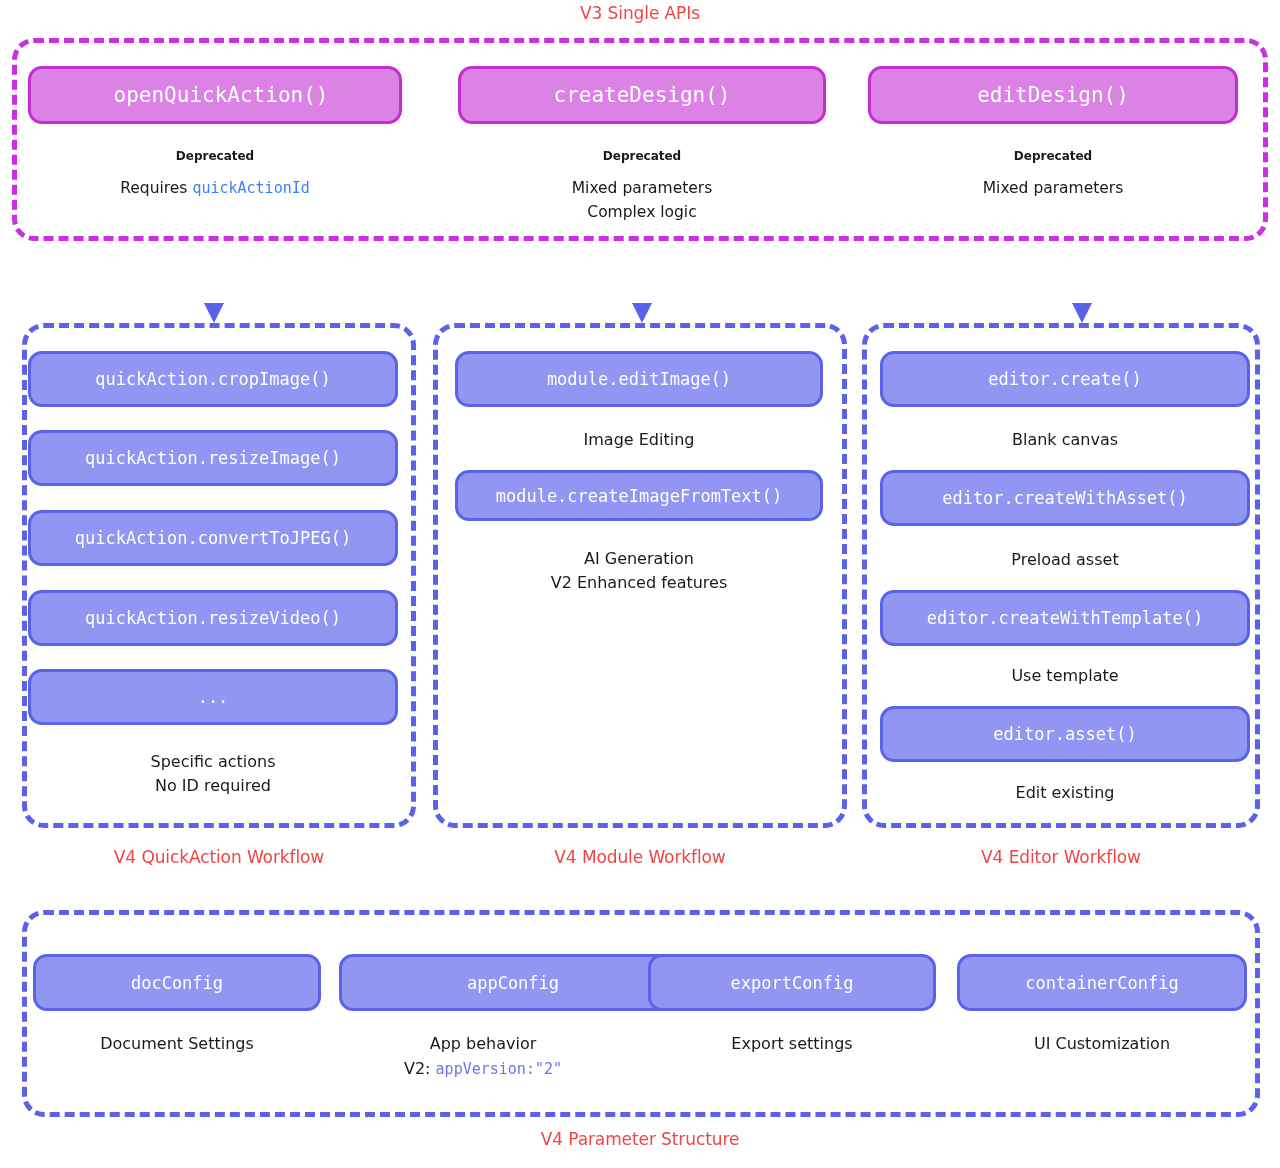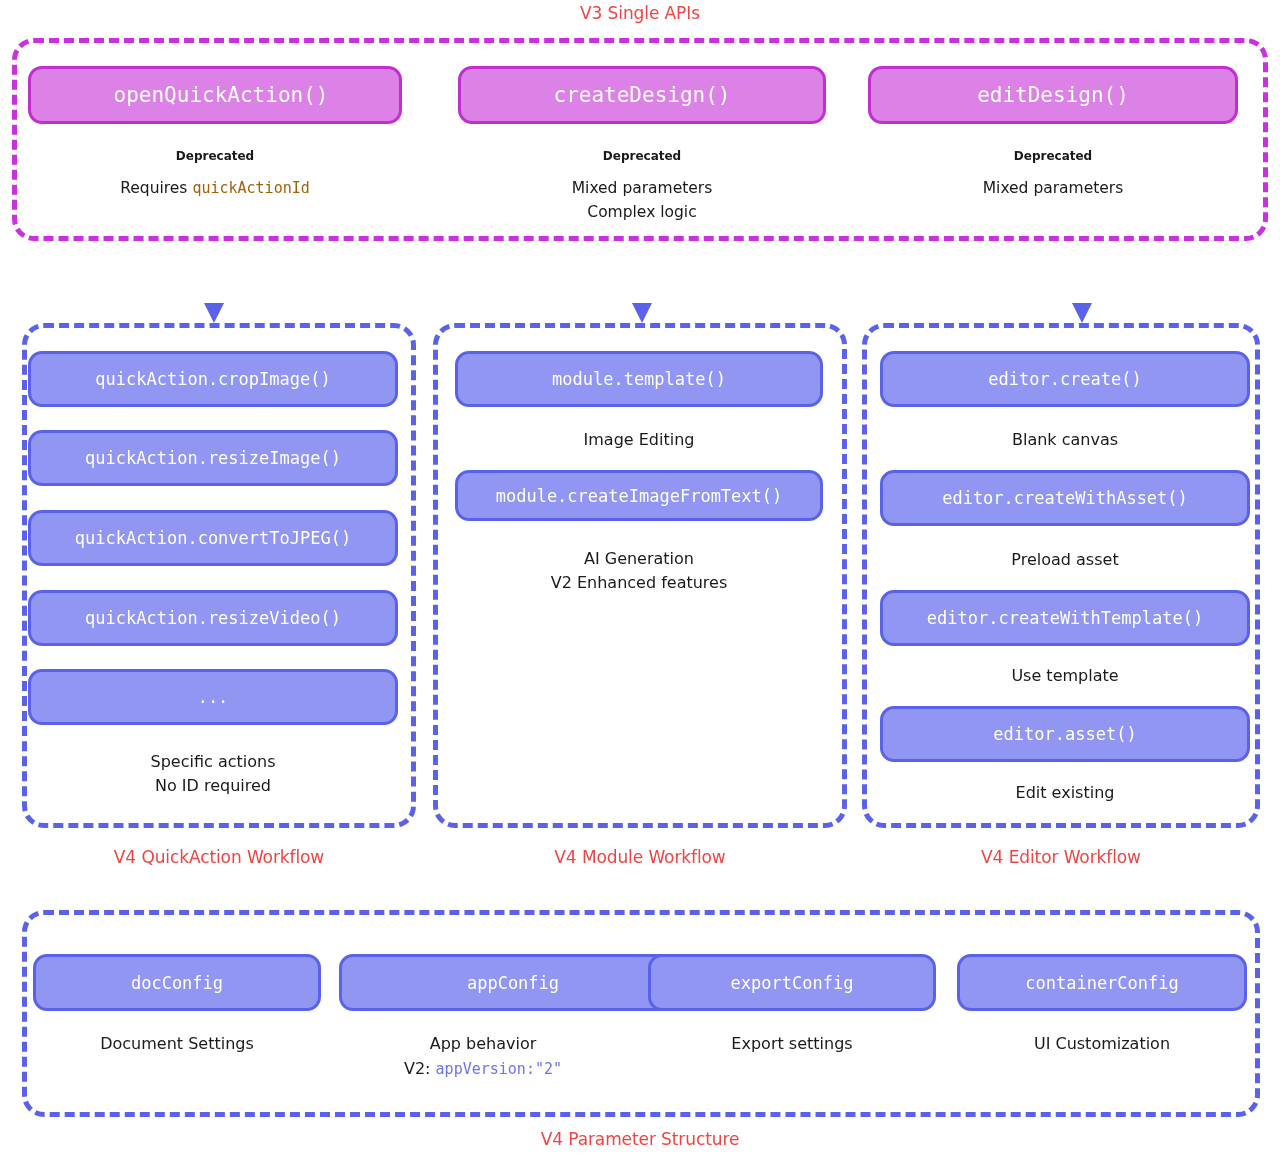--- a/index.html
+++ b/index.html
@@ -72,21 +72,21 @@
   }
   .caption.bold {
     font-weight: bold;
     font-size: 12px;
   }
   .caption.small {
     font-size: 15.5px;
   }
   code.mono-magenta {
     font-family: "DejaVu Sans Mono", monospace;
-    color: #a16207;
+    color: #3b82f6;
     font-size: 15px;
   }
   code.mono-blue {
     font-family: "DejaVu Sans Mono", monospace;
     color: #6b73ee;
     font-size: 15px;
   }
 
   .arrow {
     position: absolute;
@@ -154,21 +154,21 @@
   <div class="pill blue" style="left:28px;top:510px;width:370px;height:56px;">quickAction.convertToJPEG()</div>
   <div class="pill blue" style="left:28px;top:590px;width:370px;height:56px;">quickAction.resizeVideo()</div>
   <div class="pill blue" style="left:28px;top:669px;width:370px;height:56px;">...</div>
   <div class="caption" style="left:28px;top:750px;width:370px;">Specific actions
 No ID required</div>
 
   <div class="section-title" style="left:22px;top:847px;width:394px;">V4 QuickAction Workflow</div>
 
   <div class="group-box blue" style="left:433px;top:323px;width:414px;height:505px;"></div>
 
-  <div class="pill blue" style="left:455px;top:351px;width:368px;height:56px;">module.template()</div>
+  <div class="pill blue" style="left:455px;top:351px;width:368px;height:56px;">module.editImage()</div>
   <div class="caption" style="left:455px;top:428px;width:368px;">Image Editing</div>
 
   <div class="pill blue" style="left:455px;top:470px;width:368px;height:51px;">module.createImageFromText()</div>
   <div class="caption" style="left:455px;top:547px;width:368px;">AI Generation
 V2 Enhanced features</div>
 
   <div class="section-title" style="left:433px;top:847px;width:414px;">V4 Module Workflow</div>
 
   <div class="group-box blue" style="left:862px;top:323px;width:398px;height:505px;"></div>
 

